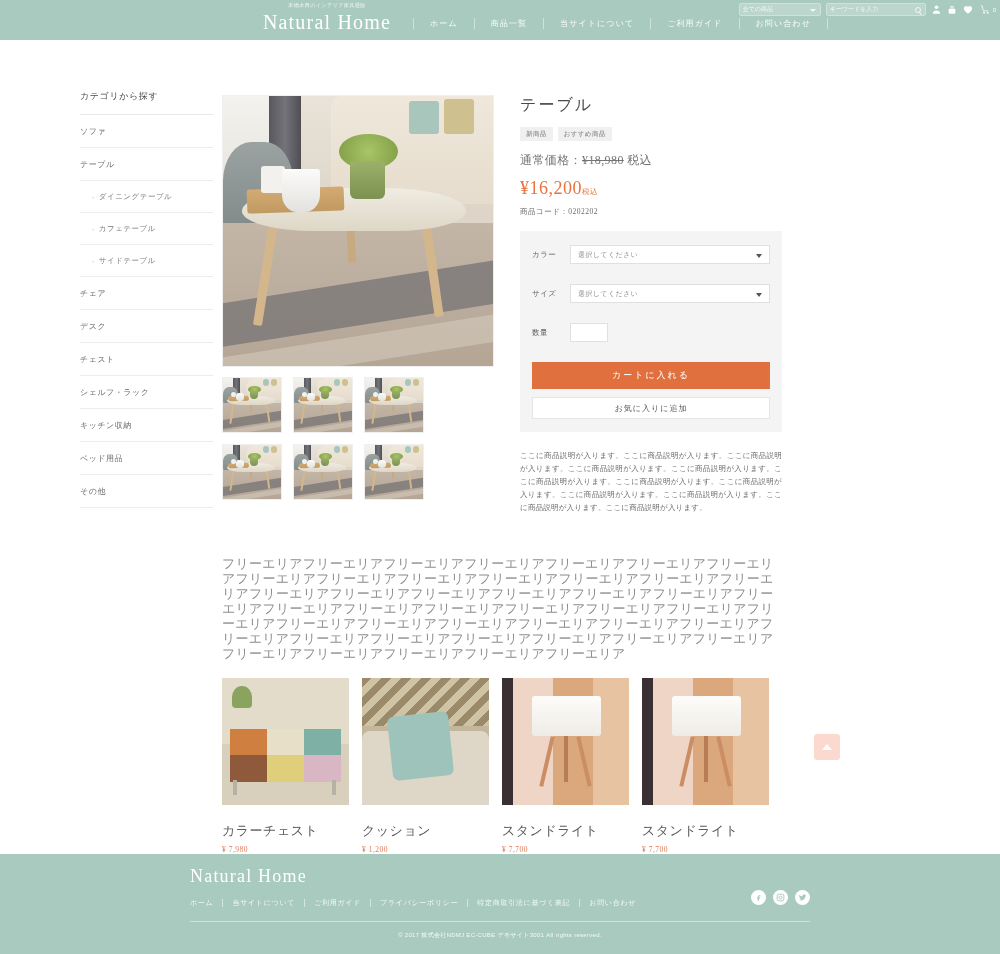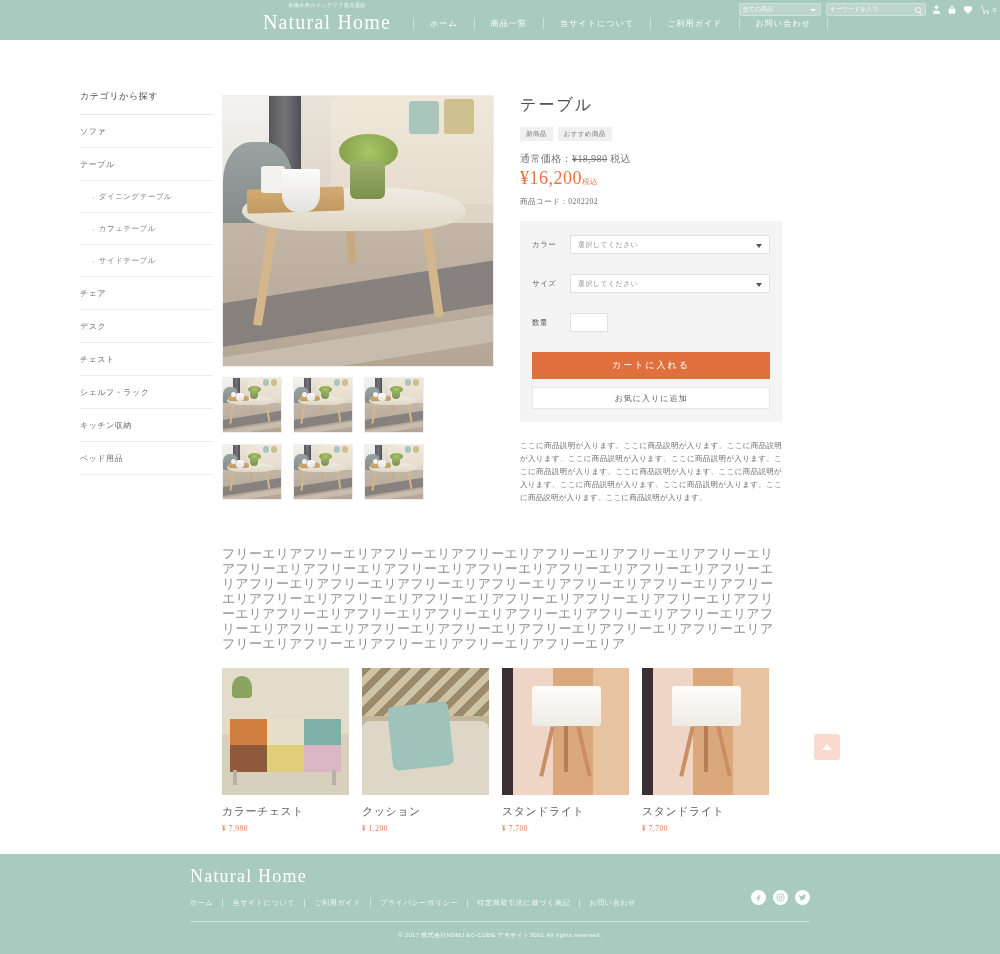--- a/index.html
+++ b/index.html
@@ -181,21 +181,21 @@
 
   
   .info { width: 262px; margin-left: 26px; }
   .prod-title { font-size: 16px; color: #4a4a4a; letter-spacing: 2px; margin-bottom: 11px; }
   .tags { display: flex; gap: 5px; margin-bottom: 11px; }
   .tag {
     background: #f0f0f0; color: #757575;
     font-size: 6.5px; padding: 2.5px 6px;
     letter-spacing: .4px;
   }
-  .normal-price { font-size: 10px; color: #757575; letter-spacing: .4px; margin-bottom: 2px; }
+  .normal-price { font-size: 12px; color: #757575; letter-spacing: .4px; margin-bottom: 9px; }
   .normal-price .strike { text-decoration: line-through; }
   .sale-price { color: #e8733f; font-size: 18px; letter-spacing: .5px; margin-bottom: 8px; }
   .sale-price .tax { font-size: 7.5px; }
   .prod-code { font-size: 7.5px; color: #6a6a6a; letter-spacing: .5px; margin-bottom: 14px; }
 
   .order-box { background: #f4f4f4; padding: 14px 12px 13px 12px; }
   .frow { display: flex; align-items: center; margin-bottom: 20px; }
   .flabel { width: 38px; font-size: 7.5px; color: #5e5e5e; letter-spacing: .5px; }
   .fselect {
     flex: 1; height: 19px; background: #fff;
@@ -250,21 +250,21 @@
     word-break: break-all;
   }
 
   .rel-title {
     margin-top: 34px;
     font-size: 11px; color: #4a4a4a; letter-spacing: 1.2px;
   }
   .rel-grid { display: flex; gap: 13px; margin-top: 17px; }
   .rel-card { width: 127px; }
   .rel-img { width: 127px; height: 127px; overflow: hidden; position: relative; }
-  .rel-name { font-size: 11px; color: #5a5a5a; margin-top: 9px; letter-spacing: .5px; }
+  .rel-name { font-size: 13px; color: #5a5a5a; margin-top: 17px; letter-spacing: .5px; }
   .rel-price { font-size: 7.5px; color: #e07a55; margin-top: 5px; letter-spacing: .5px; }
 
   
   .art-chest { position: absolute; inset: 0; background: linear-gradient(180deg,#e4dccb 0 52%,#d8cfbd 52% 100%); }
   .art-chest .plantpot { position: absolute; left: 8%; top: 6%; width: 16%; height: 18%; background: #8aa35e; border-radius: 50% 50% 4px 4px; }
   .art-chest .cab { position: absolute; left: 6%; top: 40%; width: 88%; height: 42%; background: #f0efed; border-radius: 2px; display: flex; flex-wrap: wrap; }
   .art-chest .d { width: 33.33%; height: 50%; }
   .art-chest .leg { position: absolute; bottom: 8%; width: 3%; height: 12%; background: #b6b0a6; }
   .art-cushion { position: absolute; inset: 0; background: linear-gradient(180deg,#cbbfa6,#b8a98c); }
   .art-cushion .sofa2 { position: absolute; left: 0; bottom: 0; width: 100%; height: 58%; background: #ded6c6; border-radius: 8px 8px 0 0; }
@@ -400,20 +400,21 @@
     <div class="side-item">テーブル</div>
     <div class="side-item sub">ダイニングテーブル</div>
     <div class="side-item sub">カフェテーブル</div>
     <div class="side-item sub">サイドテーブル</div>
     <div class="side-item">チェア</div>
     <div class="side-item">デスク</div>
     <div class="side-item">チェスト</div>
     <div class="side-item">シェルフ・ラック</div>
     <div class="side-item">キッチン収納</div>
     <div class="side-item">ベッド用品</div>
+    <div class="side-item">その他</div>
   </div>
 
   <div class="main">
     <div class="detail-row">
 
       <div class="gallery">
         <div class="main-img">
           <div class="photo">
             <div class="wall"></div>
               <div class="window"></div>

